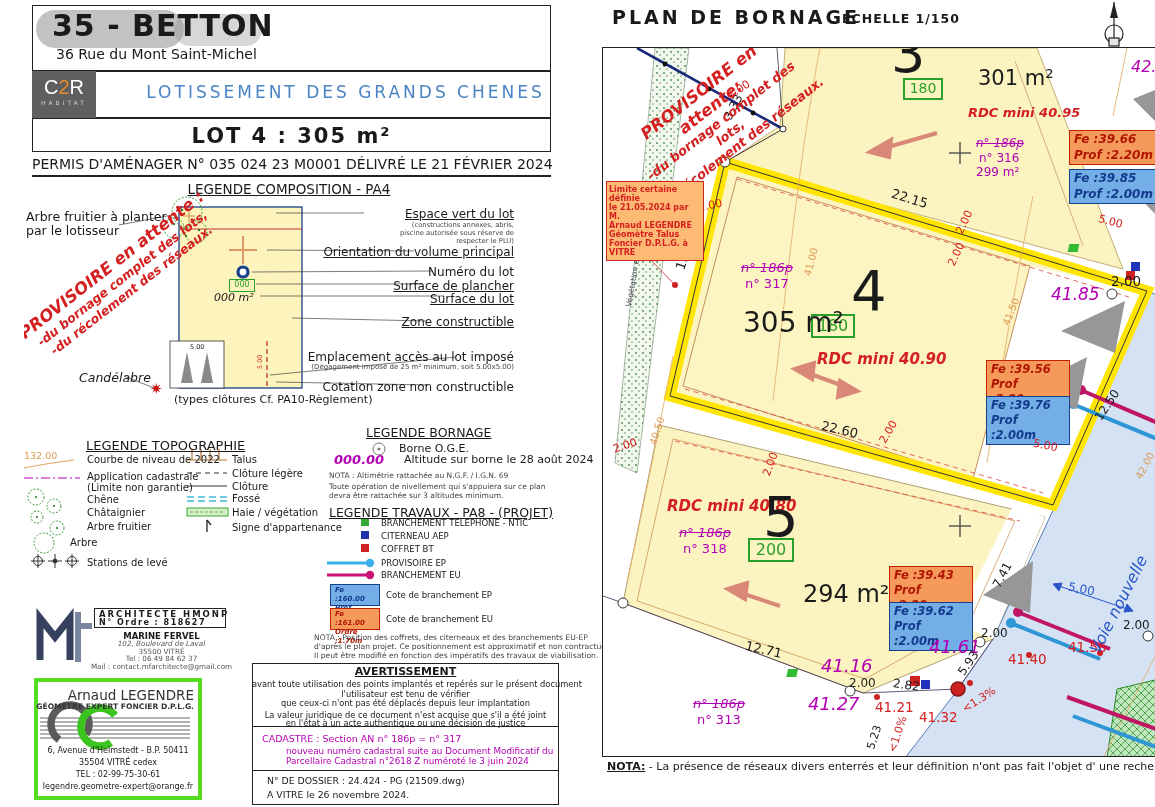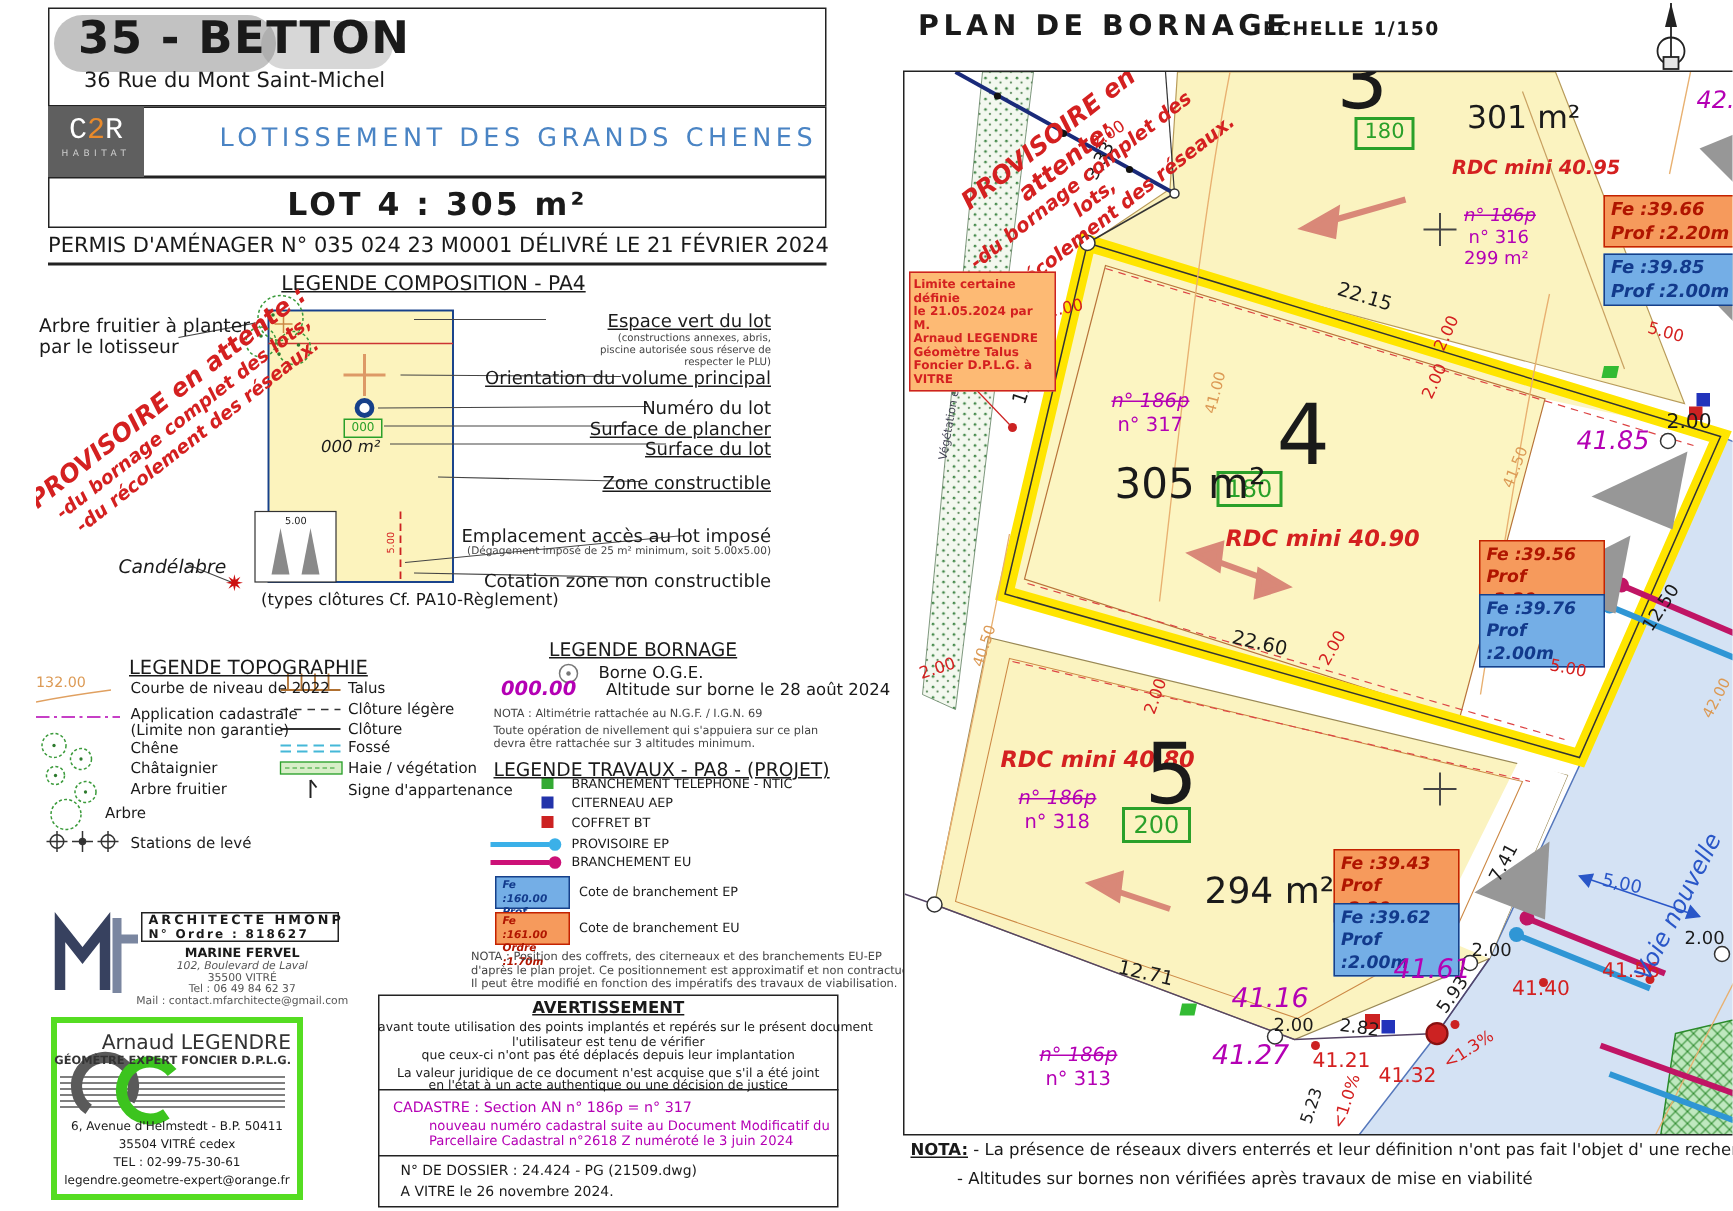--- a/index.html
+++ b/index.html
@@ -161,21 +161,21 @@
   </svg>
 
   <div class="box" style="left:8px;top:5px;width:519px;height:66px"></div>
   <div class="wm" style="left:12px;top:10px;width:148px;height:38px"></div>
   <div class="wm" style="left:150px;top:14px;width:88px;height:32px;background:rgba(140,140,140,.35)"></div>
   <div class="t b" style="left:28px;top:8px;font-size:30px;letter-spacing:1px">35 - BETTON</div>
   <div class="t" style="left:32px;top:46px;font-size:14px">36 Rue du Mont Saint-Michel</div>
 
   <div class="box" style="left:8px;top:71px;width:519px;height:47px"></div>
   <div style="position:absolute;left:8px;top:71px;width:64px;height:47px;background:#5f5f5f;text-align:center">
-    <div style="font-size:20px;color:#fff;margin-top:5px;font-family:Liberation Mono, monospace">
+    <div style="font-size:20px;color:#fff;margin-top:5px;font-family:Liberation Sans, sans-serif">
       <span>C</span><span style="color:#e98a2b">2</span><span>R</span>
     </div>
     <div style="font-size:6px;color:#cfcfcf;letter-spacing:3px">HABITAT</div>
   </div>
   <div class="t c" style="left:72px;top:82px;width:499px;font-size:17px;color:#4a84c4;letter-spacing:3px">LOTISSEMENT  DES  GRANDS  CHENES</div>
 
   <div class="box" style="left:8px;top:118px;width:519px;height:34px"></div>
   <div class="t c b" style="left:8px;top:124px;width:519px;font-size:21px;letter-spacing:2px">LOT  4  :  305 m²</div>
 
   <div class="t c" style="left:8px;top:156px;width:519px;font-size:14px;border-bottom:2px solid #222;padding-bottom:2px">PERMIS D'AMÉNAGER N° 035 024 23 M0001 DÉLIVRÉ LE 21 FÉVRIER 2024</div>
@@ -517,15 +517,14 @@
     <div class="t mag st it" style="left:90px;top:648px;font-size:13px">n° 186p</div>
     <div class="t mag" style="left:94px;top:664px;font-size:13px">n° 313</div>
     <div class="t blu it" style="left:492px;top:595px;font-size:16px;transform:rotate(-63deg);transform-origin:0 50%">Voie  nouvelle</div>
     <div class="t org" style="left:528px;top:412px;font-size:10px;transform:rotate(-62deg)">42.00</div>
   </div>
 
   <div class="t" style="left:583px;top:761px;font-size:11px">
     <span class="ul b">NOTA:</span>
     <span>- La présence de réseaux divers enterrés et leur définition n'ont pas fait l'objet d' une recherche exhaustive.</span>
   </div>
-  <div class="t" style="left:614px;top:780px;font-size:11px">- Altitudes sur bornes non vérifiées après travaux de mise en viabilité</div>
 
 </div>
 
 </body></html>

